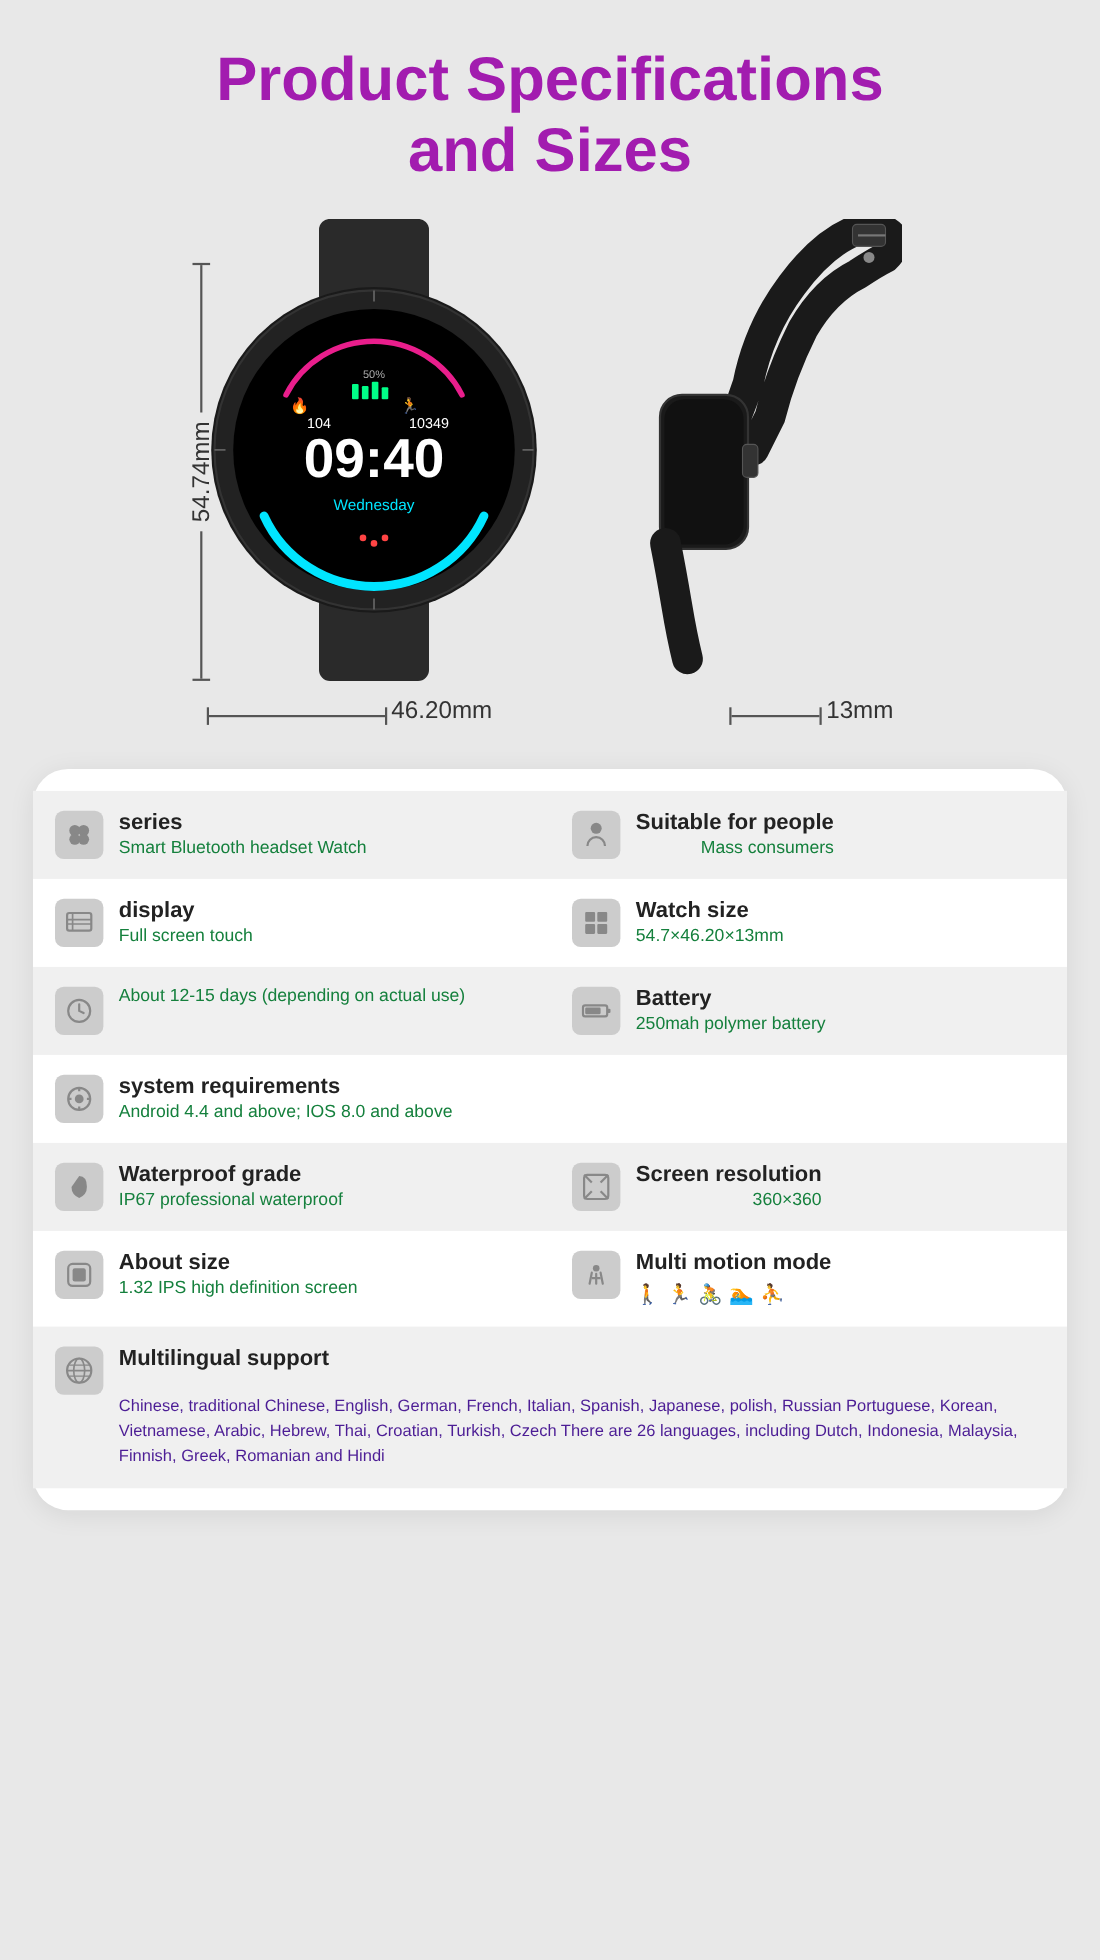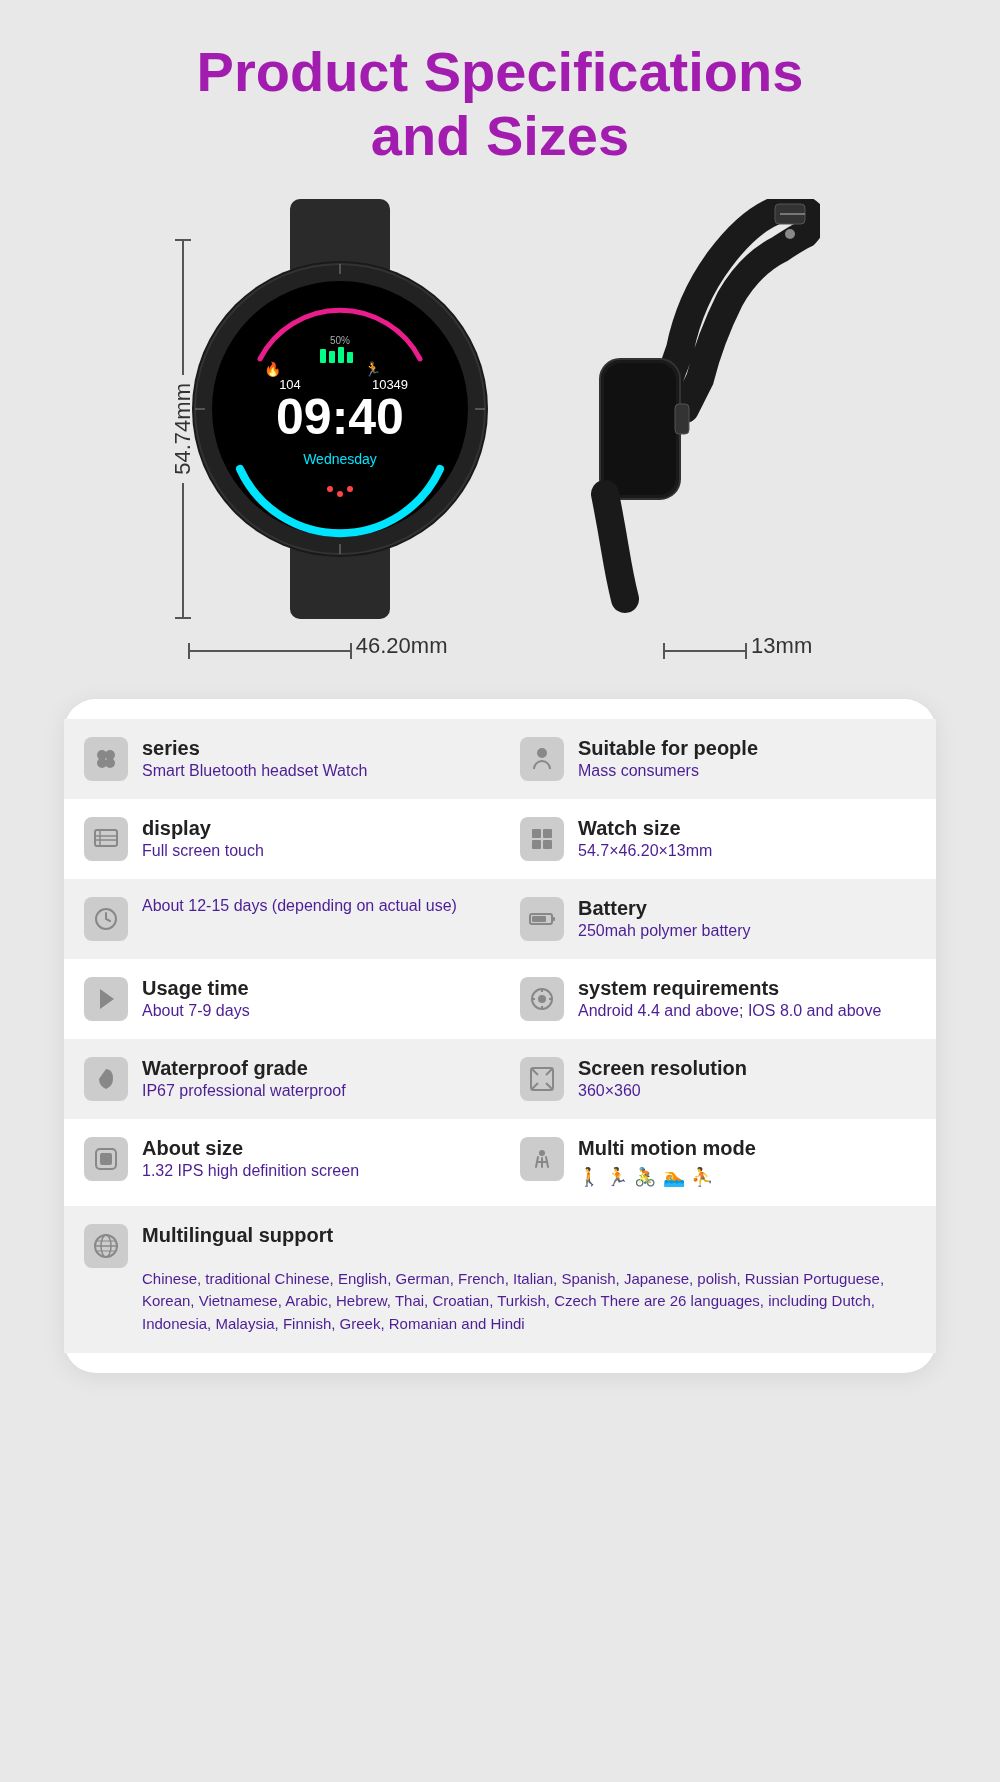--- a/index.html
+++ b/index.html
@@ -123,21 +123,21 @@
       font-weight: 500;
       margin-top: 4px;
     }
 
     
     .specs-card {
       background: #fff;
       border-radius: 32px;
       margin: 40px 15px 40px;
       padding: 20px 0;
-      width: 872px;
+      width: 940px;
       box-shadow: 0 4px 24px rgba(0,0,0,0.08);
     }
 
     .spec-row {
       display: flex;
       border-bottom: none;
     }
 
     .spec-cell {
       flex: 1;
@@ -171,21 +171,22 @@
     }
 
     .spec-title {
       font-size: 20px;
       font-weight: 700;
       color: #222;
     }
 
     .spec-value {
       font-size: 16px;
-      color: #4c1d95;
+      color: #15803d;
+      text-align: right;
     }
 
     .motion-icons {
       display: flex;
       gap: 6px;
       margin-top: 4px;
       font-size: 18px;
       color: #555;
     }
 
@@ -399,31 +400,20 @@
         </svg>
       </div>
       <div class="spec-text">
         <span class="spec-title">Battery</span>
         <span class="spec-value">250mah polymer battery</span>
       </div>
     </div>
   </div>
 
   <div class="spec-row">
-    <div class="spec-cell">
-      <div class="spec-icon">
-        <svg width="28" height="28" viewBox="0 0 28 28" fill="none">
-          <polygon points="8,4 22,14 8,24" fill="#888"></polygon>
-        </svg>
-      </div>
-      <div class="spec-text">
-        <span class="spec-title">Usage time</span>
-        <span class="spec-value">About 7-9 days</span>
-      </div>
-    </div>
     <div class="spec-cell">
       <div class="spec-icon">
         <svg width="28" height="28" viewBox="0 0 28 28" fill="none">
           <circle cx="14" cy="14" r="4" fill="#888"></circle>
           <circle cx="14" cy="14" r="10" stroke="#888" stroke-width="2" fill="none"></circle>
           <line x1="14" y1="4" x2="14" y2="7" stroke="#888" stroke-width="2"></line>
           <line x1="14" y1="21" x2="14" y2="24" stroke="#888" stroke-width="2"></line>
           <line x1="4" y1="14" x2="7" y2="14" stroke="#888" stroke-width="2"></line>
           <line x1="21" y1="14" x2="24" y2="14" stroke="#888" stroke-width="2"></line>
         </svg>

